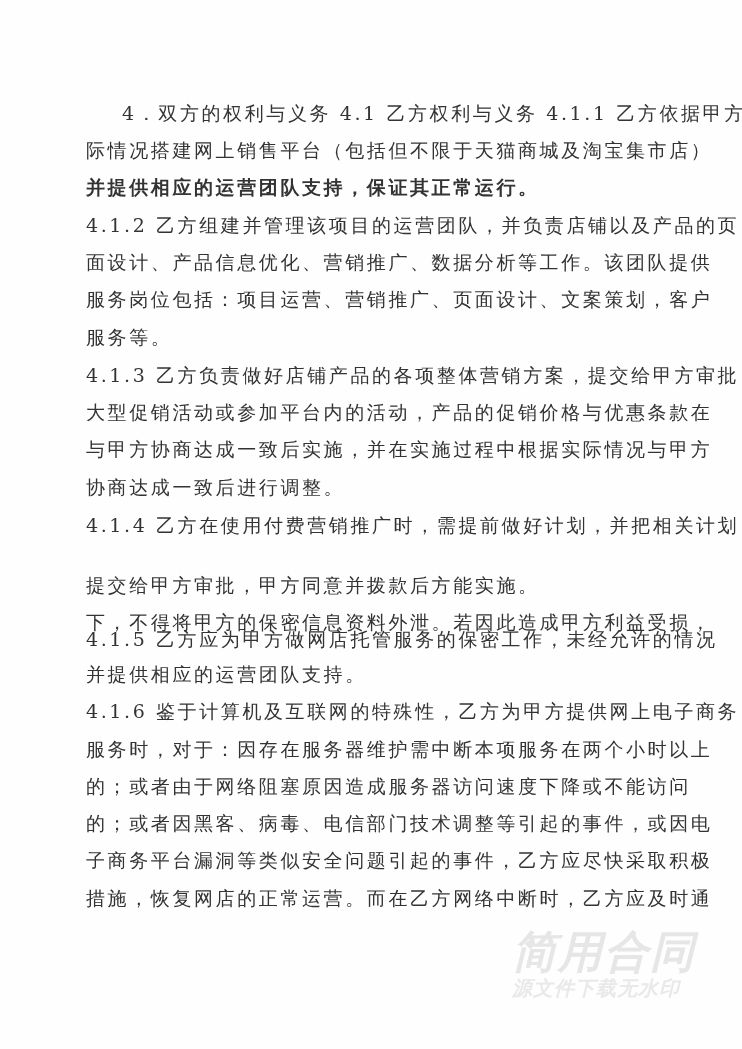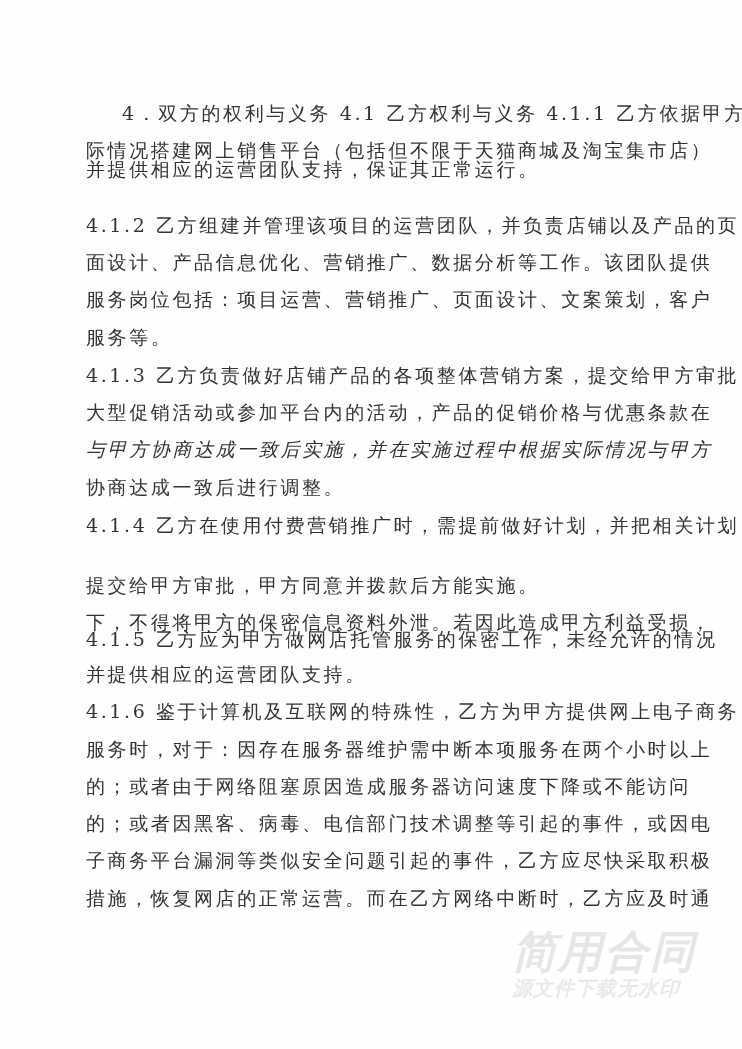--- a/index.html
+++ b/index.html
@@ -12,30 +12,30 @@
          font-weight:bold; font-style:italic; font-size:44px; color:#e6e6e6; letter-spacing:2px; white-space:nowrap; }
   .wm2 { position:absolute; left:512px; top:975px; font-family:"DejaVu Sans", sans-serif;
          font-weight:bold; font-style:italic; font-size:20px; color:#e9e9e9; letter-spacing:1px; white-space:nowrap; }
 </style>
 </head>
 <body>
 
 <div class="page">
   <div class="line" style="left:122px;top:101px;">4．双方的权利与义务 4.1 乙方权利与义务 4.1.1 乙方依据甲方实</div>
   <div class="line" style="top:138px;">际情况搭建网上销售平台（包括但不限于天猫商城及淘宝集市店）</div>
-  <div class="line" style="top:157px;">并提供相应的运营团队支持，保证其正常运行。</div>
+  <div class="line" style="top:175px;font-weight:bold;">并提供相应的运营团队支持，保证其正常运行。</div>
 
   <div class="line" style="top:213px;">4.1.2 乙方组建并管理该项目的运营团队，并负责店铺以及产品的页</div>
   <div class="line" style="top:250px;">面设计、产品信息优化、营销推广、数据分析等工作。该团队提供</div>
   <div class="line" style="top:287px;">服务岗位包括：项目运营、营销推广、页面设计、文案策划，客户</div>
   <div class="line" style="top:325px;">服务等。</div>
 
   <div class="line" style="top:363px;">4.1.3 乙方负责做好店铺产品的各项整体营销方案，提交给甲方审批</div>
   <div class="line" style="top:400px;">大型促销活动或参加平台内的活动，产品的促销价格与优惠条款在</div>
-  <div class="line" style="top:437px;font-style:italic;">与甲方协商达成一致后实施，并在实施过程中根据实际情况与甲方</div>
+  <div class="line" style="top:437px;">与甲方协商达成一致后实施，并在实施过程中根据实际情况与甲方</div>
   <div class="line" style="top:475px;">协商达成一致后进行调整。</div>
 
   <div class="line" style="top:513px;">4.1.4 乙方在使用付费营销推广时，需提前做好计划，并把相关计划</div>
   <div class="line" style="top:549px;margin-top:24px;">提交给甲方审批，甲方同意并拨款后方能实施。</div>
 
   <div class="line" style="top:587px;margin-top:40px;">4.1.5 乙方应为甲方做网店托管服务的保密工作，未经允许的情况</div>
   <div class="line" style="top:610px;">下，不得将甲方的保密信息资料外泄。若因此造成甲方利益受损，</div>
   <div class="line" style="top:662px;">并提供相应的运营团队支持。</div>
 
   <div class="line" style="top:699px;">4.1.6 鉴于计算机及互联网的特殊性，乙方为甲方提供网上电子商务</div>

